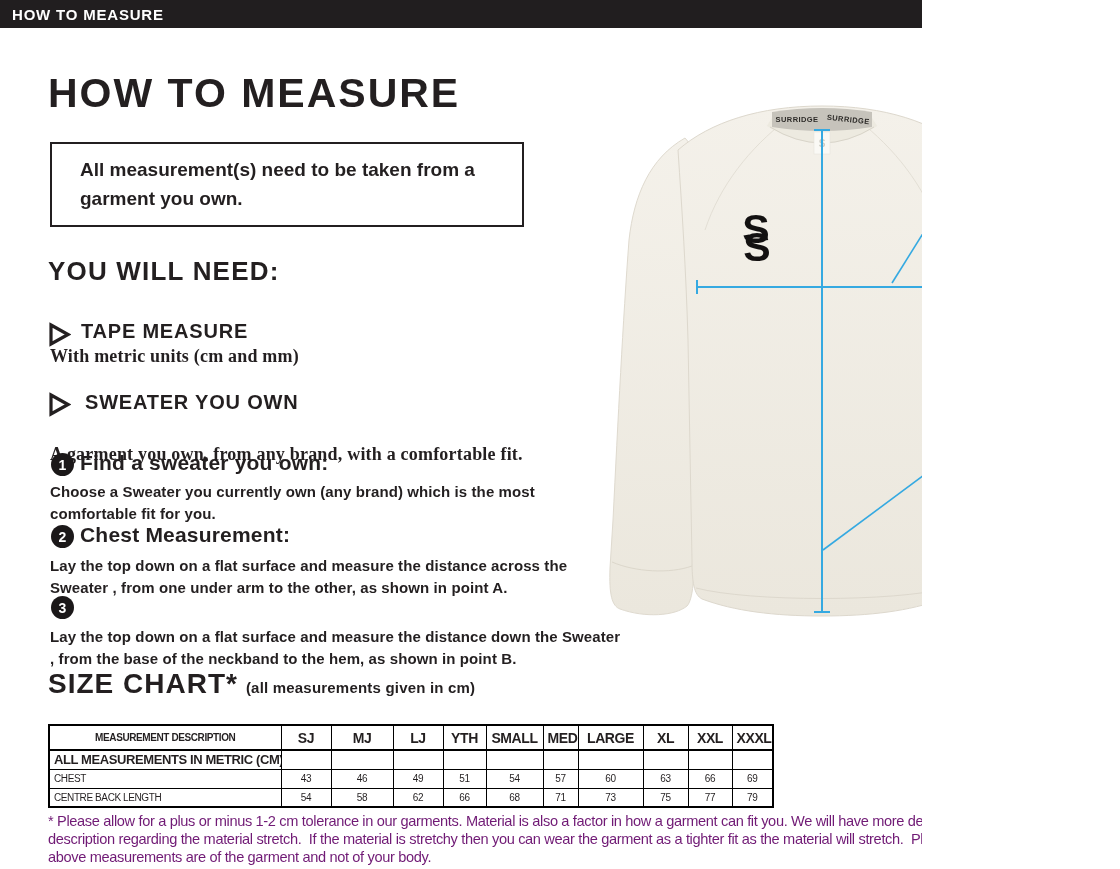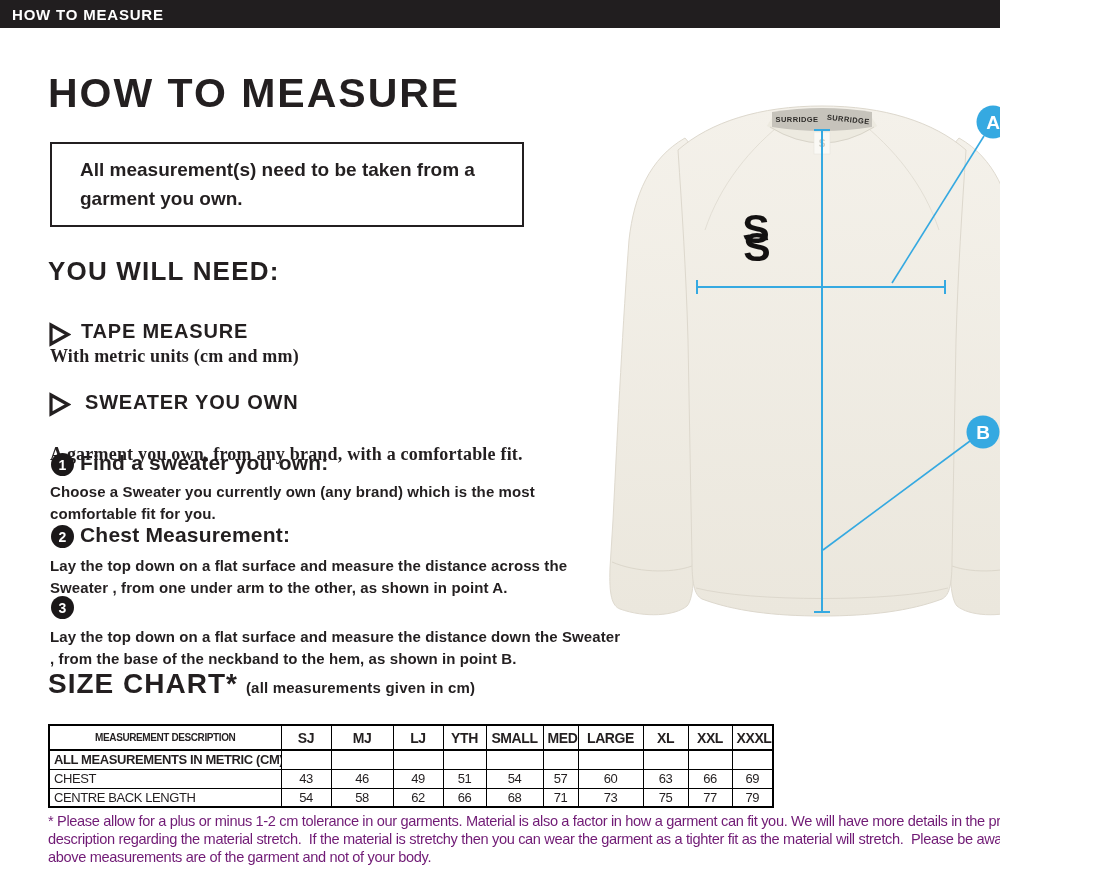--- a/index.html
+++ b/index.html
@@ -1,16 +1,16 @@
 <!DOCTYPE html>
 <html><head>
 <meta charset="utf-8">
 <style>
   html,body{margin:0;padding:0;background:#fff;}
-  .canvas{position:relative;width:1000px;height:869px;background:#ffffff;overflow:hidden;
+  .canvas{position:relative;width:922px;height:869px;background:#ffffff;overflow:hidden;
           font-family:"Liberation Sans",sans-serif;color:#231f20;}
 
   
   .topbar{position:absolute;left:0;top:0;width:1120px;height:28px;background:#211e1f;
           display:flex;align-items:center;justify-content:space-between;
           padding:0 8px 0 12px;box-sizing:border-box;}
   .topbar-title{color:#ffffff;font-weight:bold;font-size:15px;letter-spacing:.8px;}
   .topbar-logo{display:flex;flex-direction:column;align-items:center;line-height:1;margin-top:1px;}
   .logo-mark{position:relative;width:14px;height:16px;}
   .logo-mark span{position:absolute;left:1px;color:#fff;font-weight:900;font-size:12px;line-height:1;}
@@ -42,21 +42,21 @@
 
   
   table.size-table{position:absolute;left:48px;top:724px;width:724px;border-collapse:collapse;
                    border:2px solid #000;table-layout:fixed;}
   .size-table th,.size-table td{border:1px solid #000;padding:0 4px;box-sizing:border-box;
                    font-family:"Liberation Sans",sans-serif;letter-spacing:-.4px;overflow:hidden;
                    white-space:nowrap;}
   .size-table tr.head th{height:25px;font-size:14px;font-weight:bold;text-align:center;
                    border-bottom:2px solid #000;}
   .size-table tr.head th:first-child{font-size:10px;}
-  .size-table td{height:19px;font-size:13px;text-align:center;}
+  .size-table td{height:19px;font-size:10px;text-align:center;}
   .size-table td.lbl{text-align:left;}
   .size-table tr.metric td{font-weight:bold;font-size:13px;}
 
   .footnote{position:absolute;left:48px;top:813px;width:1046px;font-size:14.6px;color:#701a75;
             line-height:1.22;letter-spacing:-.35px;white-space:pre-wrap;}
 
   .diagram{position:absolute;left:590px;top:90px;width:530px;height:545px;}
 </style>
 </head>
 <body>

